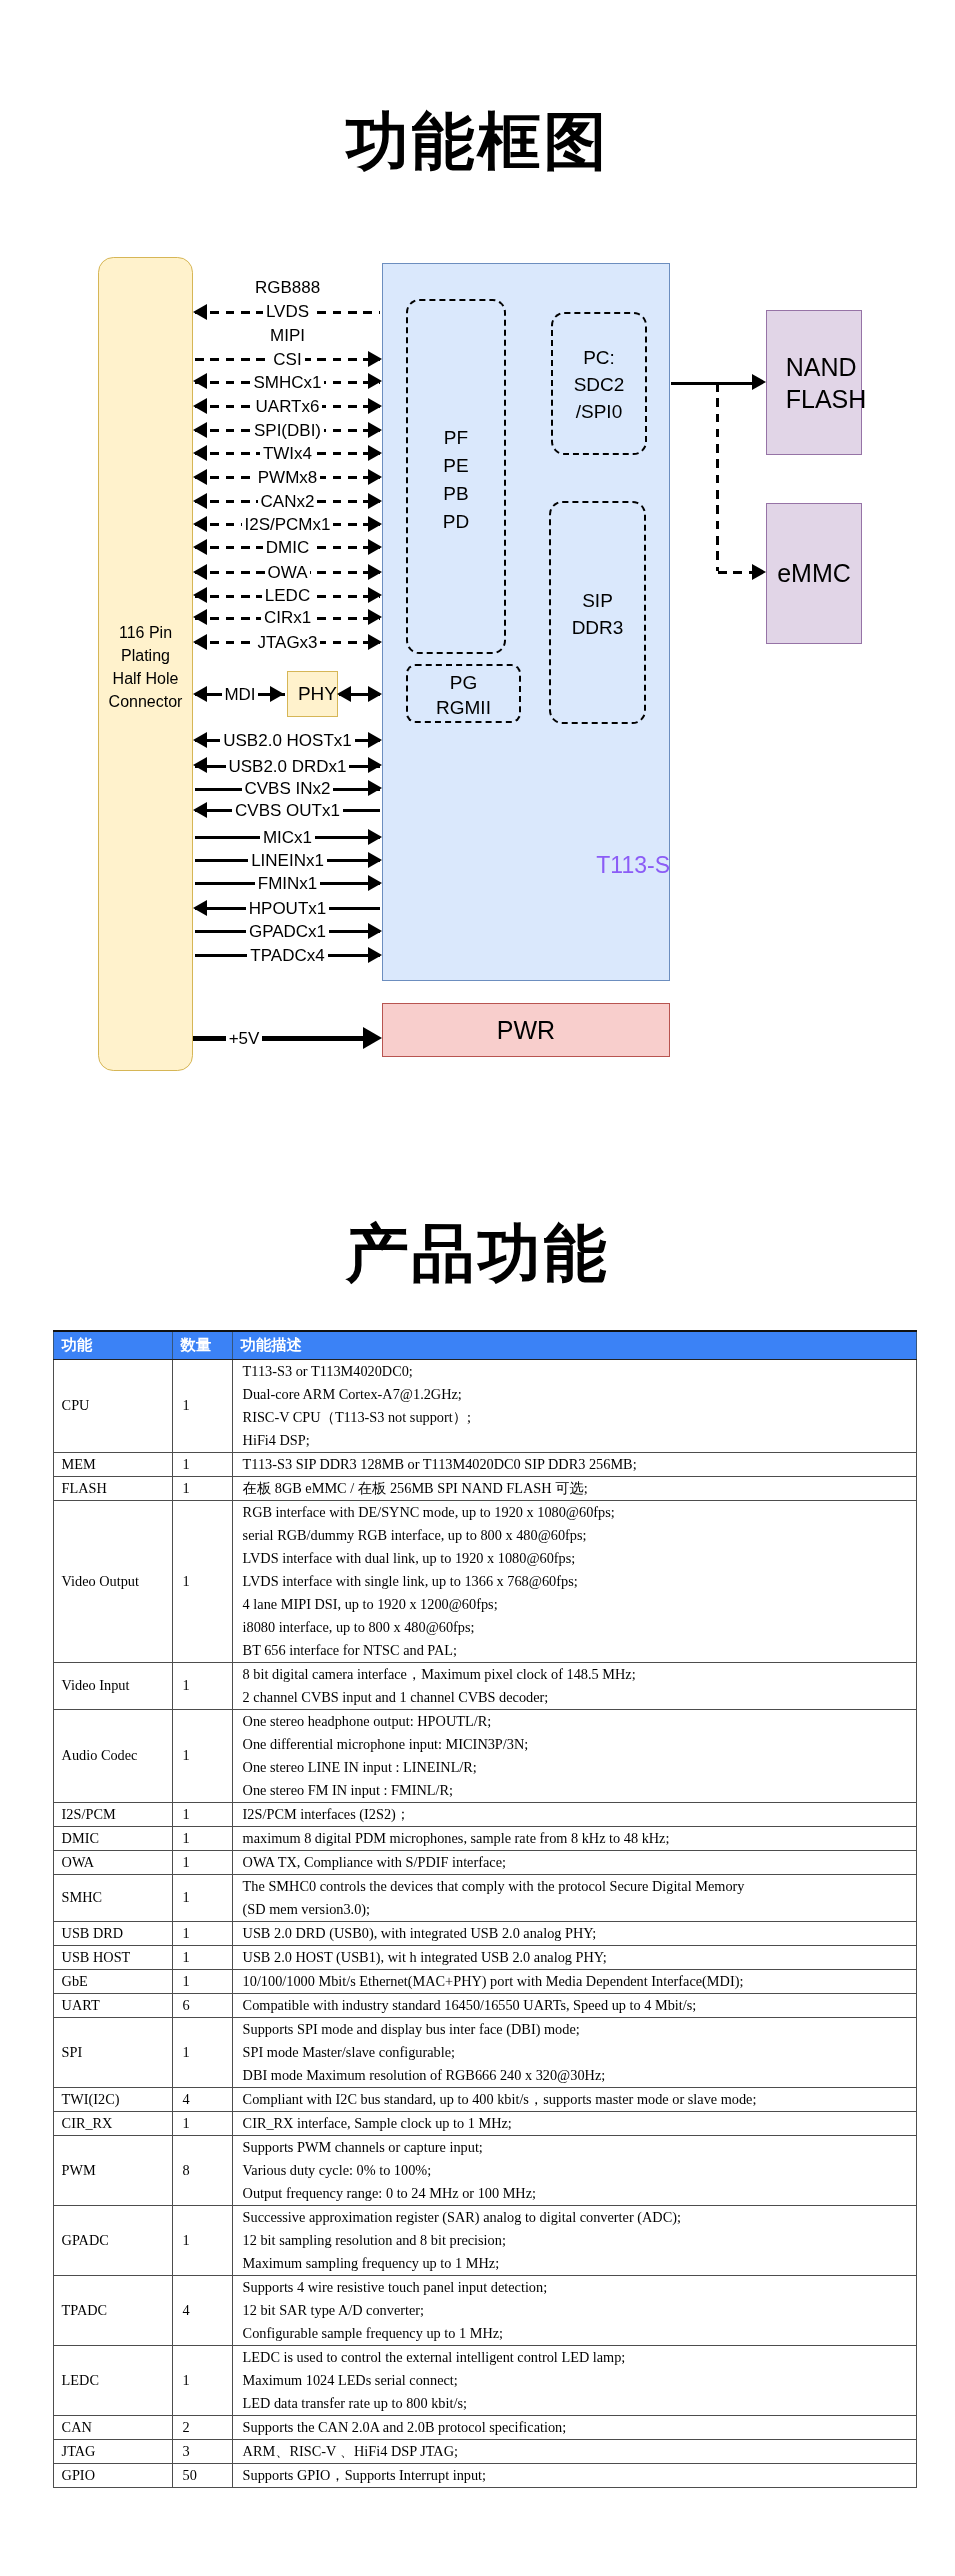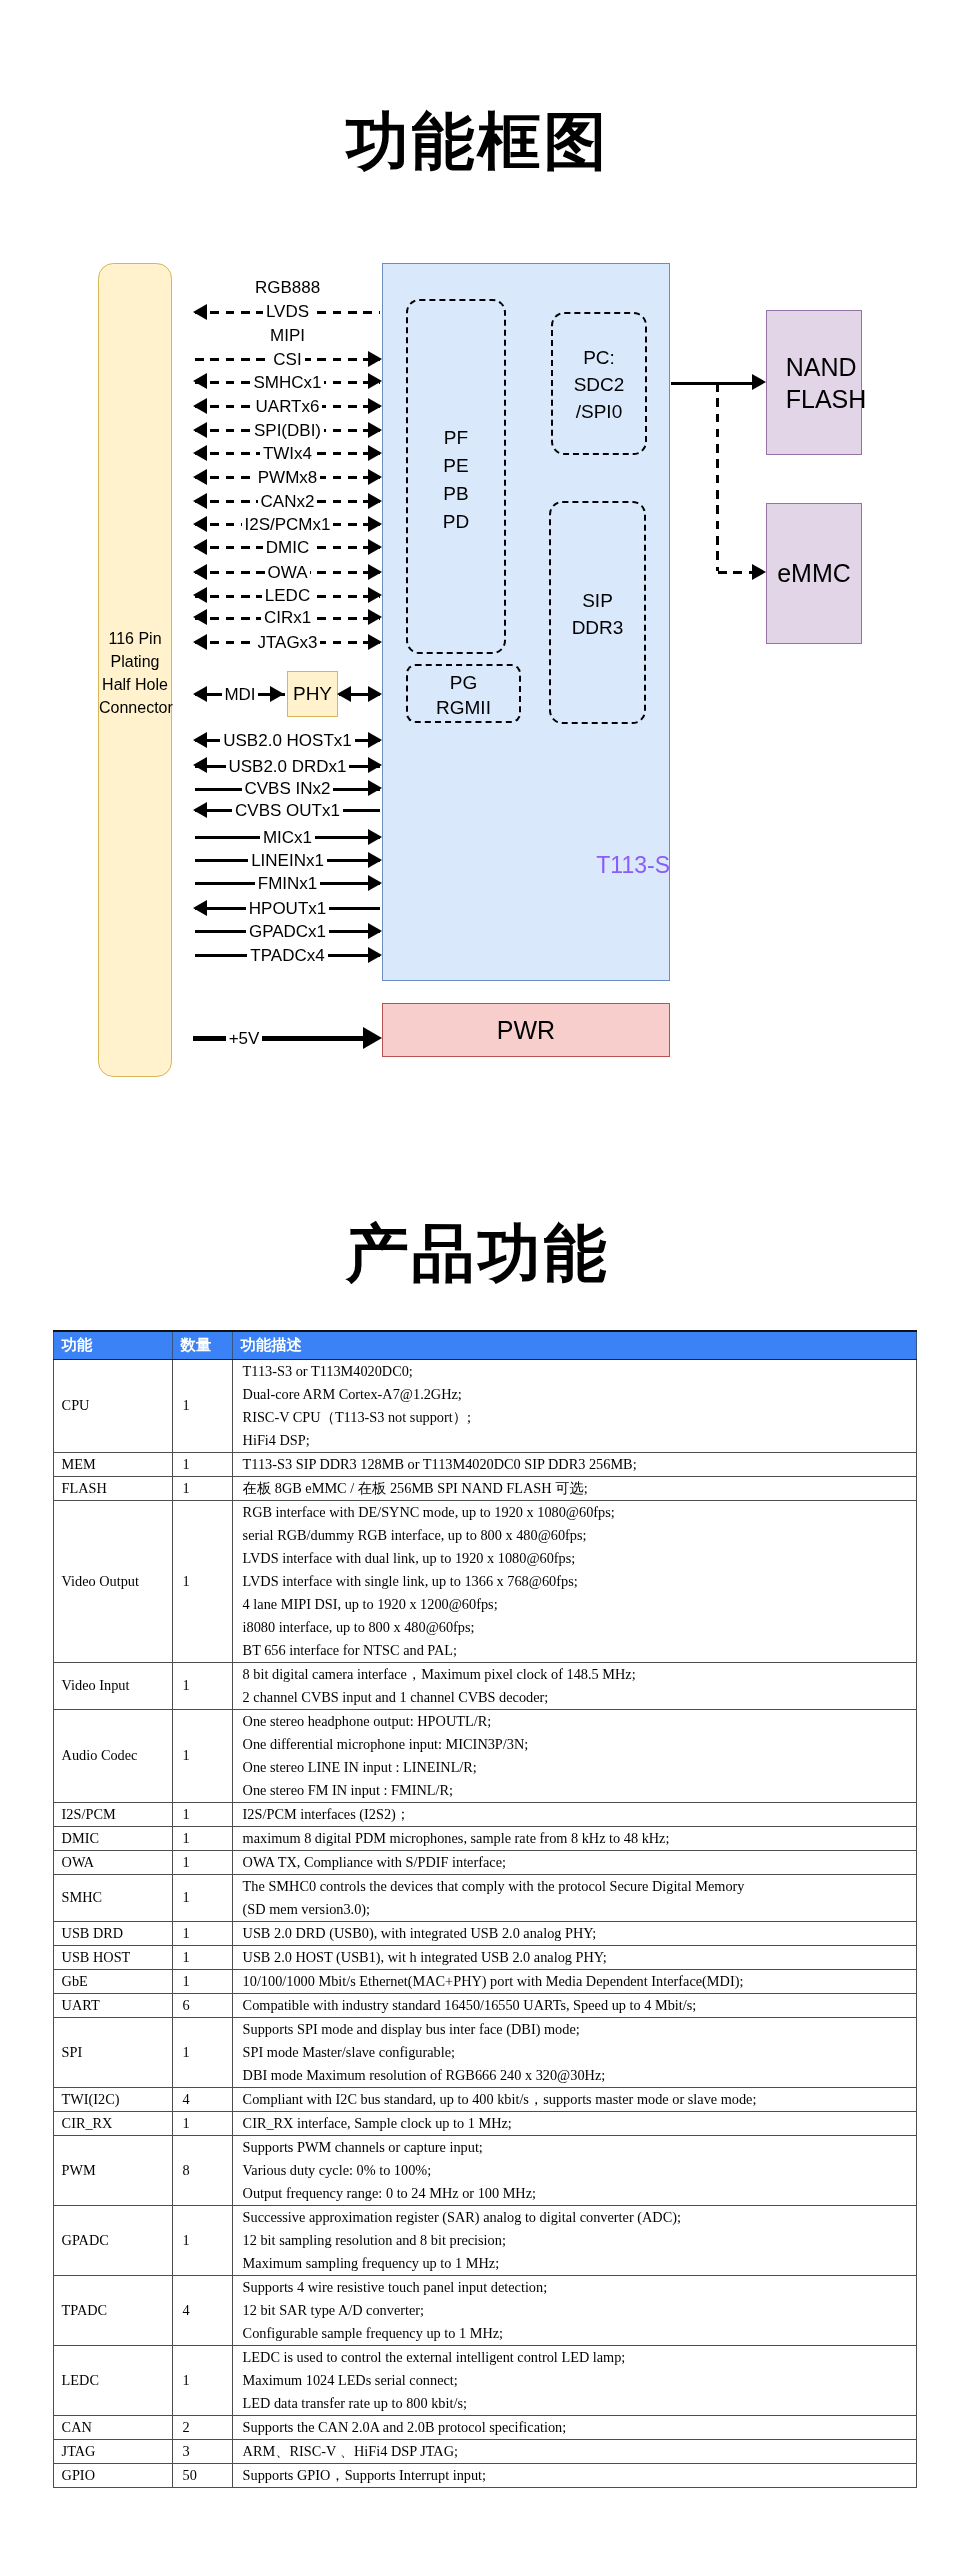--- a/index.html
+++ b/index.html
@@ -5,39 +5,39 @@
   html,body{margin:0;padding:0;background:#fff;}
   #page{position:relative;width:955px;height:2576px;background:#ffffff;overflow:hidden;
         font-family:"Liberation Sans","DejaVu Sans",sans-serif;}
   .title{position:absolute;left:0;right:0;text-align:center;font-weight:900;color:#000;
          letter-spacing:2.9px;font-family:"Liberation Sans","DejaVu Sans",sans-serif;}
   #title1{top:99px;font-size:63px;}
   #title2{top:1211px;font-size:63px;}
 
   
   .box{position:absolute;box-sizing:border-box;}
-  #connector{left:98px;top:263px;width:74px;height:814px;background:#FFF2CC;
+  #connector{left:98px;top:257px;width:95px;height:814px;background:#FFF2CC;
              border:1.9px solid #D6B656;border-radius:15.3px;}
   #connector .txt{position:absolute;top:363px;left:0;right:0;text-align:center;
                   font-size:16px;line-height:23px;color:#000;}
   #soc{left:382px;top:263px;width:288px;height:718px;background:#DAE8FC;border:1.9px solid #6C8EBF;}
   #soc-label{position:absolute;left:382px;top:852px;width:288px;text-align:right;
              font-size:23px;color:#8b5cf6;}
   .dashedbox{position:absolute;box-sizing:border-box;border:2.4px dashed #000;border-radius:13.4px;
              background:transparent;}
   #pf-box{left:406px;top:299px;width:100px;height:355px;}
   #pf-box .txt{position:absolute;top:123px;left:0;right:0;text-align:center;font-size:19px;line-height:28px;}
   #pc-box{left:551px;top:312px;width:96px;height:143px;}
   #pc-box .txt{position:absolute;top:30px;left:0;right:0;text-align:center;font-size:19px;line-height:27px;}
   #sip-box{left:549px;top:501px;width:97px;height:223px;}
   #sip-box .txt{position:absolute;top:84px;left:0;right:0;text-align:center;font-size:19px;line-height:27px;}
   #pg-box{left:406px;top:664px;width:115px;height:59px;border-radius:9.6px;}
   #pg-box .txt{position:absolute;top:3.8px;left:0;right:0;text-align:center;font-size:19px;line-height:25px;}
   #phy-box{left:287px;top:671px;width:51px;height:46px;background:#FFF2CC;border:1.9px solid #D6B656;
-           display:flex;align-items:center;justify-content:center;font-size:19px;}
+           display:flex;align-items:center;justify-content:flex-end;font-size:19px;}
   #nand-box{left:766px;top:310px;width:96px;height:145px;background:#E1D5E7;border:1.9px solid #9673A6;
             display:flex;flex-direction:column;align-items:center;justify-content:center;
             font-size:25px;line-height:32px;padding-left:24px;}
   #emmc-box{left:766px;top:503px;width:96px;height:141px;background:#E1D5E7;border:1.9px solid #9673A6;
             display:flex;align-items:center;justify-content:center;font-size:25px;}
   #pwr-box{left:382px;top:1003px;width:288px;height:54px;background:#F8CECC;border:1.9px solid #B85450;
            display:flex;align-items:center;justify-content:center;font-size:25px;}
 
   
   .hline{position:absolute;height:2.9px;background:#000;}

